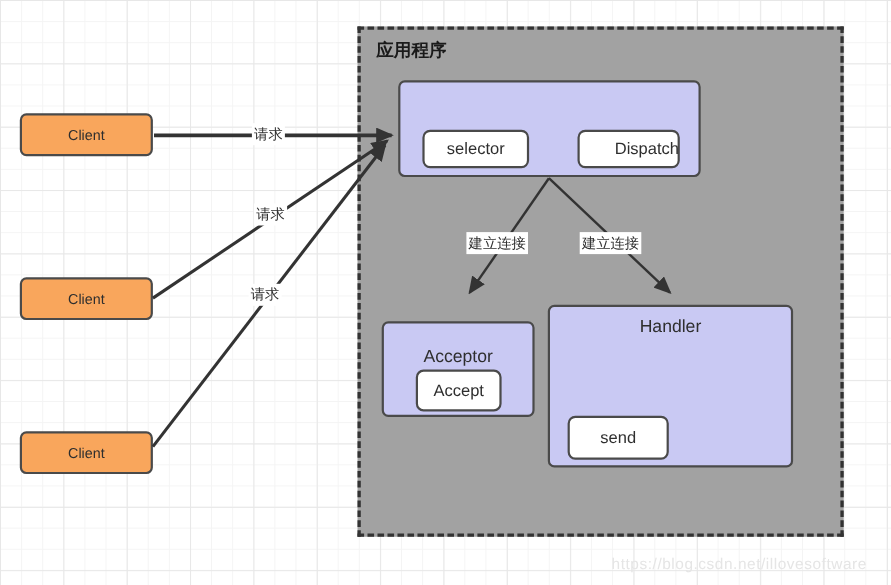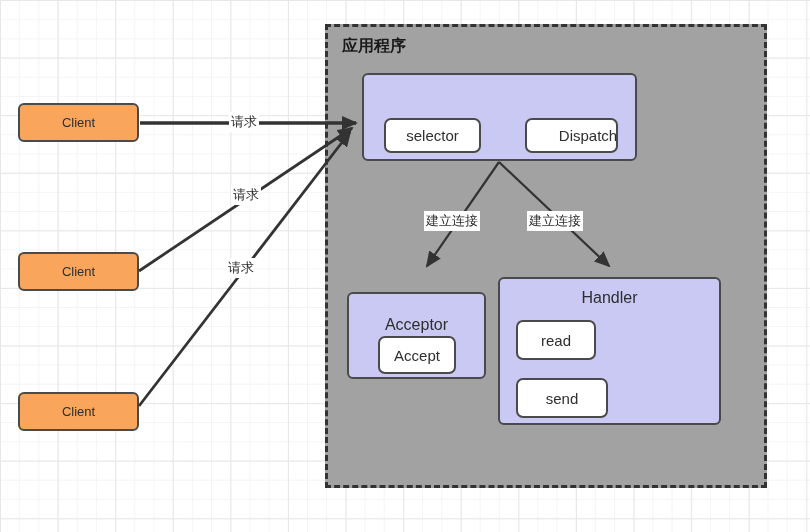--- a/index.html
+++ b/index.html
@@ -99,21 +99,20 @@
     <div class="white-box" id="dispatch">Dispatch</div>
   </div>
 
   <div class="module" id="acceptor">
     <div class="module-title">Acceptor</div>
     <div class="white-box" id="accept">Accept</div>
   </div>
 
   <div class="module" id="handler">
     <div class="module-title">Handler</div>
-    <div class="white-box" id="read">read</div>
     <div class="white-box" id="send">send</div>
   </div>
 
   <div class="client client-1">Client</div>
   <div class="client client-2">Client</div>
   <div class="client client-3">Client</div>
 
   <svg class="arrows" width="810" height="532">
     <defs>
       <marker id="ah" markerUnits="userSpaceOnUse" markerWidth="16" markerHeight="14" refX="14" refY="7" orient="auto">
@@ -126,14 +125,15 @@
     <line x1="499" y1="162" x2="427" y2="266" stroke-width="2.2" marker-end="url(#ah)"></line>
     <line x1="499" y1="162" x2="609" y2="266" stroke-width="2.2" marker-end="url(#ah)"></line>
   </svg>
 
   <div class="edge-label" id="label-req-1">请求</div>
   <div class="edge-label" id="label-req-2">请求</div>
   <div class="edge-label" id="label-req-3">请求</div>
   <div class="edge-label" id="label-connect">建立连接</div>
   <div class="edge-label" id="label-handle">建立连接</div>
 
+  <div class="watermark">https://blog.csdn.net/illovesoftware</div>
 
 </div>
 
 </body></html>

